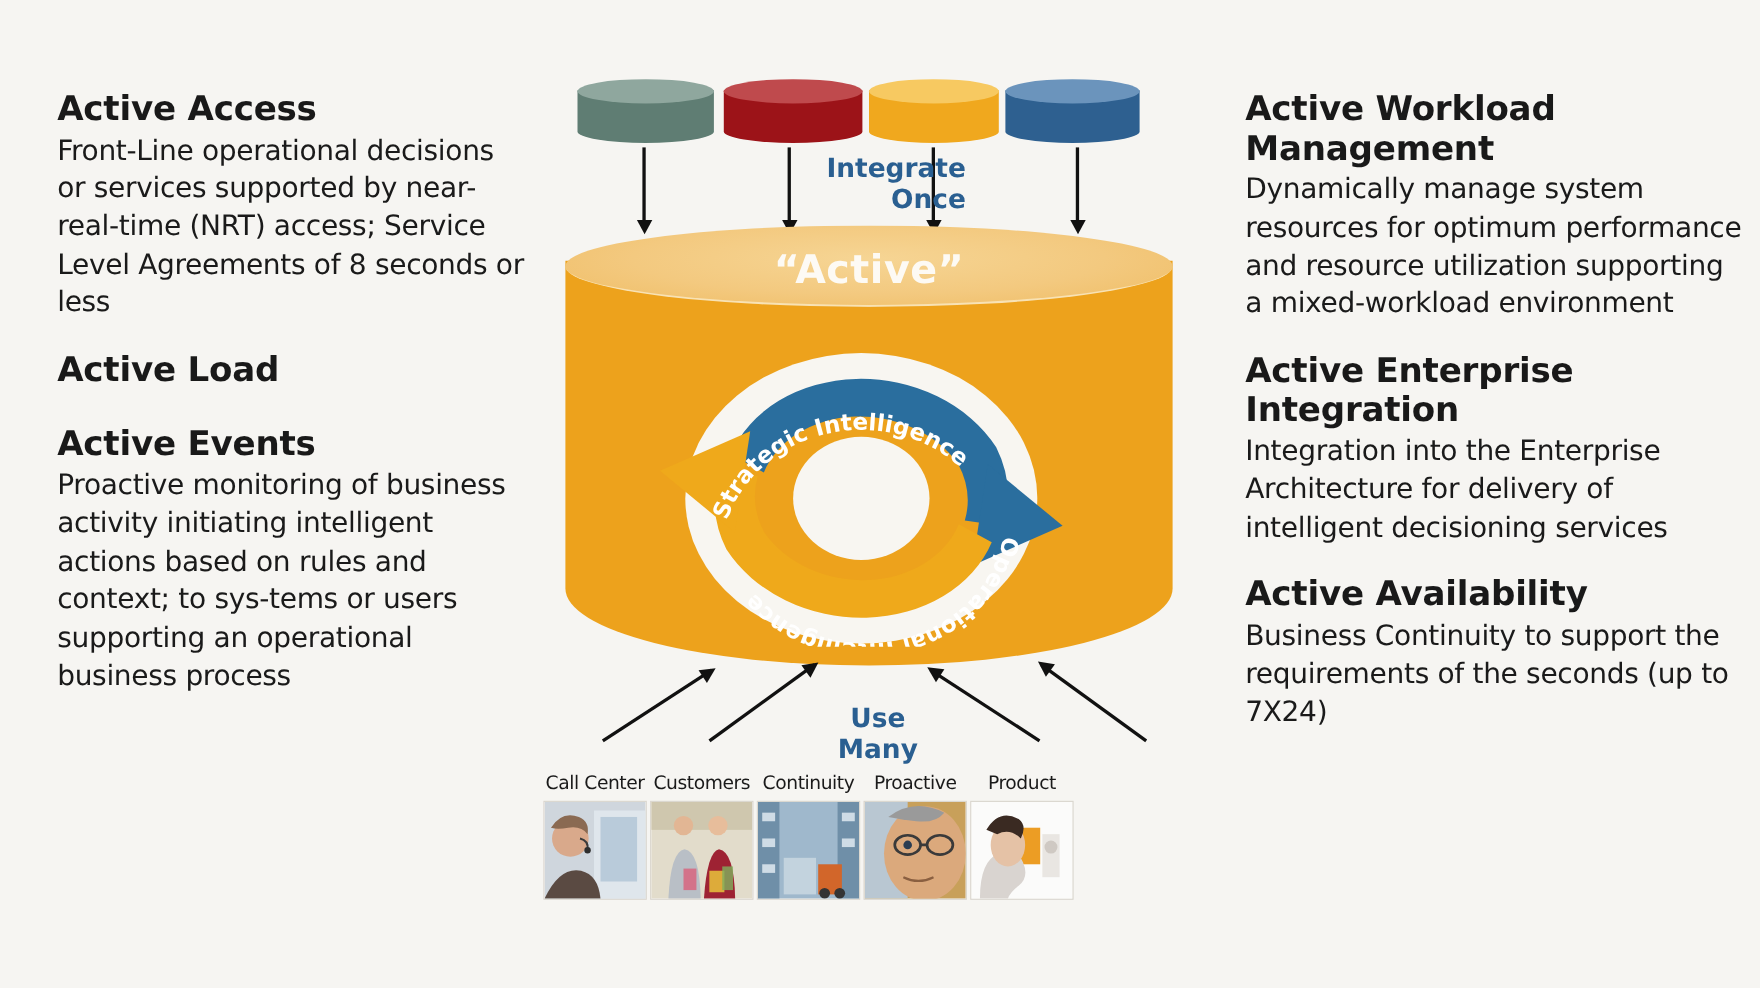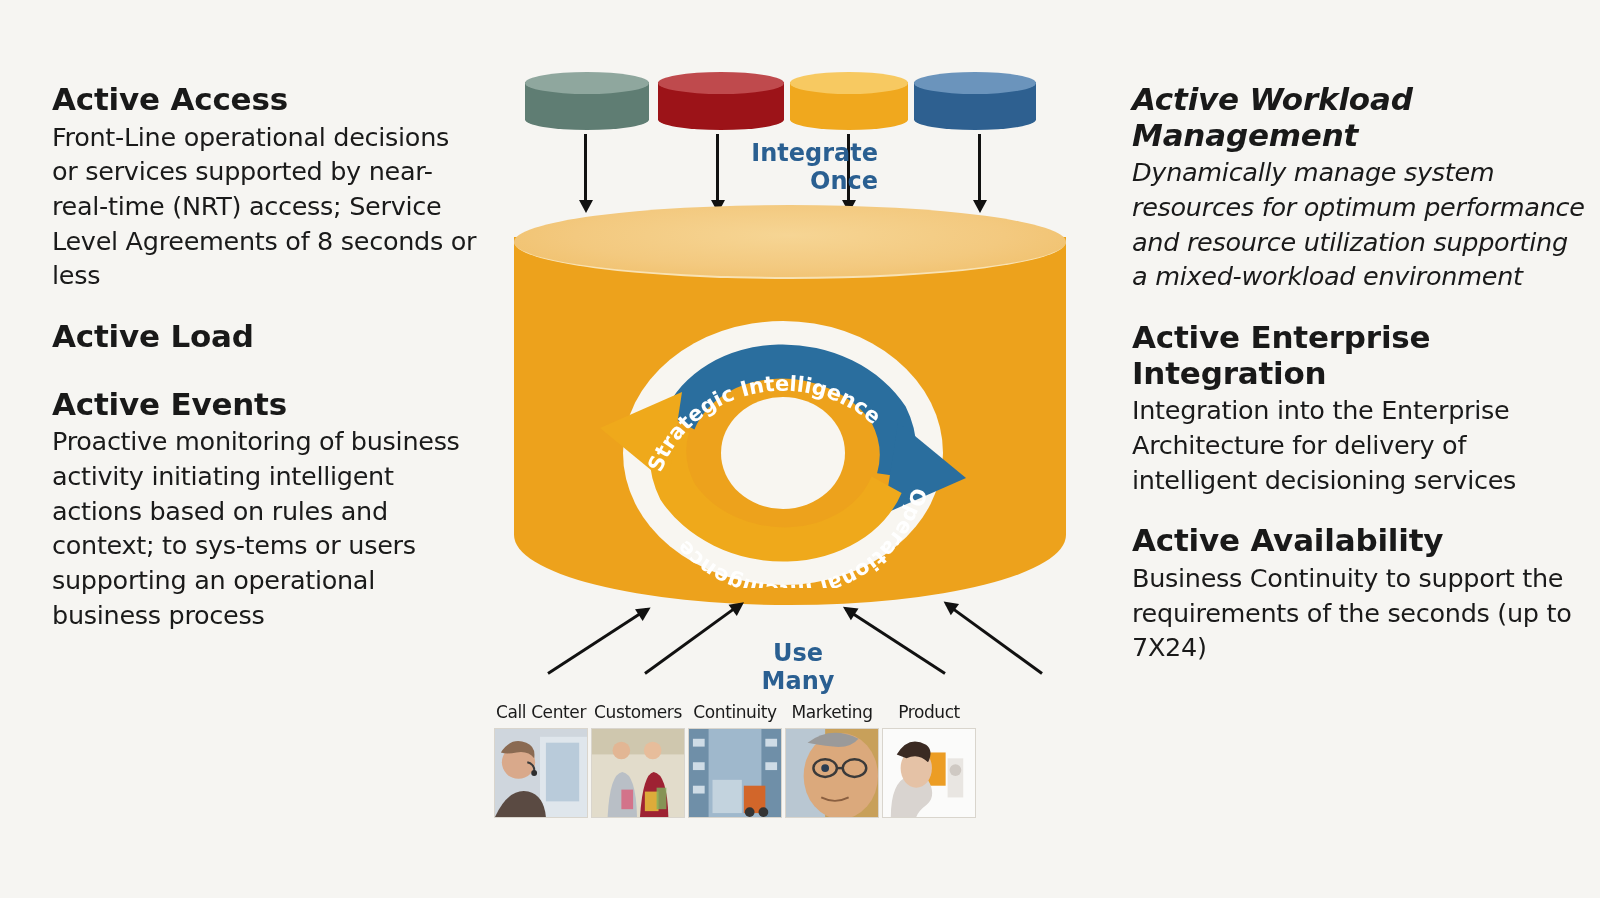--- a/index.html
+++ b/index.html
@@ -35,21 +35,21 @@
     font-weight: normal;
     font-size: 25.5px;
     line-height: 1.36;
     color: #1a1a1a;
     letter-spacing: -0.3px;
   }
 
   .col-left  .block:nth-child(1) { margin-top: 82px; }
   .col-left  .block:nth-child(2) { margin-top: 24px; }
   .col-left  .block:nth-child(3) { margin-top: 32px; }
-  .col-right .block:nth-child(1) { margin-top: 82px; font-style: italic; }
+  .col-right .block:nth-child(1) { margin-top: 82px; }
   .col-right .block:nth-child(2) { margin-top: 24px; }
   .col-right .block:nth-child(3) { margin-top: 26px; }
 
   
   #stage {
     position: absolute;
     left: 480px; top: 0;
     width: 620px; height: 898px;
   }
 
@@ -212,20 +212,21 @@
     <div class="v-arrow" style="left:236px; top:134px; height:68px;"></div>
     <div class="v-arrow" style="left:367px; top:134px; height:68px;"></div>
     <div class="v-arrow" style="left:498px; top:134px; height:68px;"></div>
 
     <div class="caption" style="left:248px; top:140px; width:150px;text-align:right;">Integrate
 Once</div>
 
     <div id="bigcyl">
       <div class="cyl-body"></div>
       <div class="cyl-top"></div>
+      <div class="cyl-label">“Active”</div>
     </div>
 
     <svg id="cycle" viewBox="0 0 370 270">
       <defs>
         <path id="pOuter" d="M 58,176 A 128,118 0 0 1 312,176"></path>
         <path id="pInner" d="M 316,150 A 124,114 0 0 1 62,150"></path>
       </defs>
 
       <ellipse cx="185" cy="135" rx="160" ry="132" fill="#f8f6f1"></ellipse>
       <ellipse cx="185" cy="135" rx="120" ry="96" fill="#eda21c"></ellipse>
@@ -320,21 +321,21 @@
             <rect x="78" y="34" width="12" height="8" fill="#cfdce6"></rect>
             <rect x="24" y="52" width="30" height="34" fill="#c3d3de"></rect>
             <rect x="56" y="58" width="22" height="28" fill="#d2662a"></rect>
             <circle cx="62" cy="85" r="5" fill="#343434"></circle>
             <circle cx="76" cy="85" r="5" fill="#343434"></circle>
           </svg>
         </div>
       </div>
 
       <div class="thumb">
-        <div class="tlabel">Marketing</div>
+        <div class="tlabel">Proactive</div>
         <div class="timg">
           <svg viewBox="0 0 94 90" preserveAspectRatio="none">
             <rect width="94" height="90" fill="#c8a05a"></rect>
             <rect width="40" height="90" fill="#b9c7d2"></rect>
             <ellipse cx="56" cy="48" rx="38" ry="44" fill="#dba97c"></ellipse>
             <path d="M22 14 q24 -18 52 -4 q-8 10 -26 8 q-16 -2 -26 -4Z" fill="#9a9a9a"></path>
             <ellipse cx="40" cy="40" rx="12" ry="9" fill="none" stroke="#3a3a3a" stroke-width="2.5"></ellipse>
             <ellipse cx="70" cy="40" rx="12" ry="9" fill="none" stroke="#3a3a3a" stroke-width="2.5"></ellipse>
             <line x1="52" y1="40" x2="58" y2="40" stroke="#3a3a3a" stroke-width="2.5"></line>
             <circle cx="40" cy="40" r="4" fill="#2b3d52"></circle>

